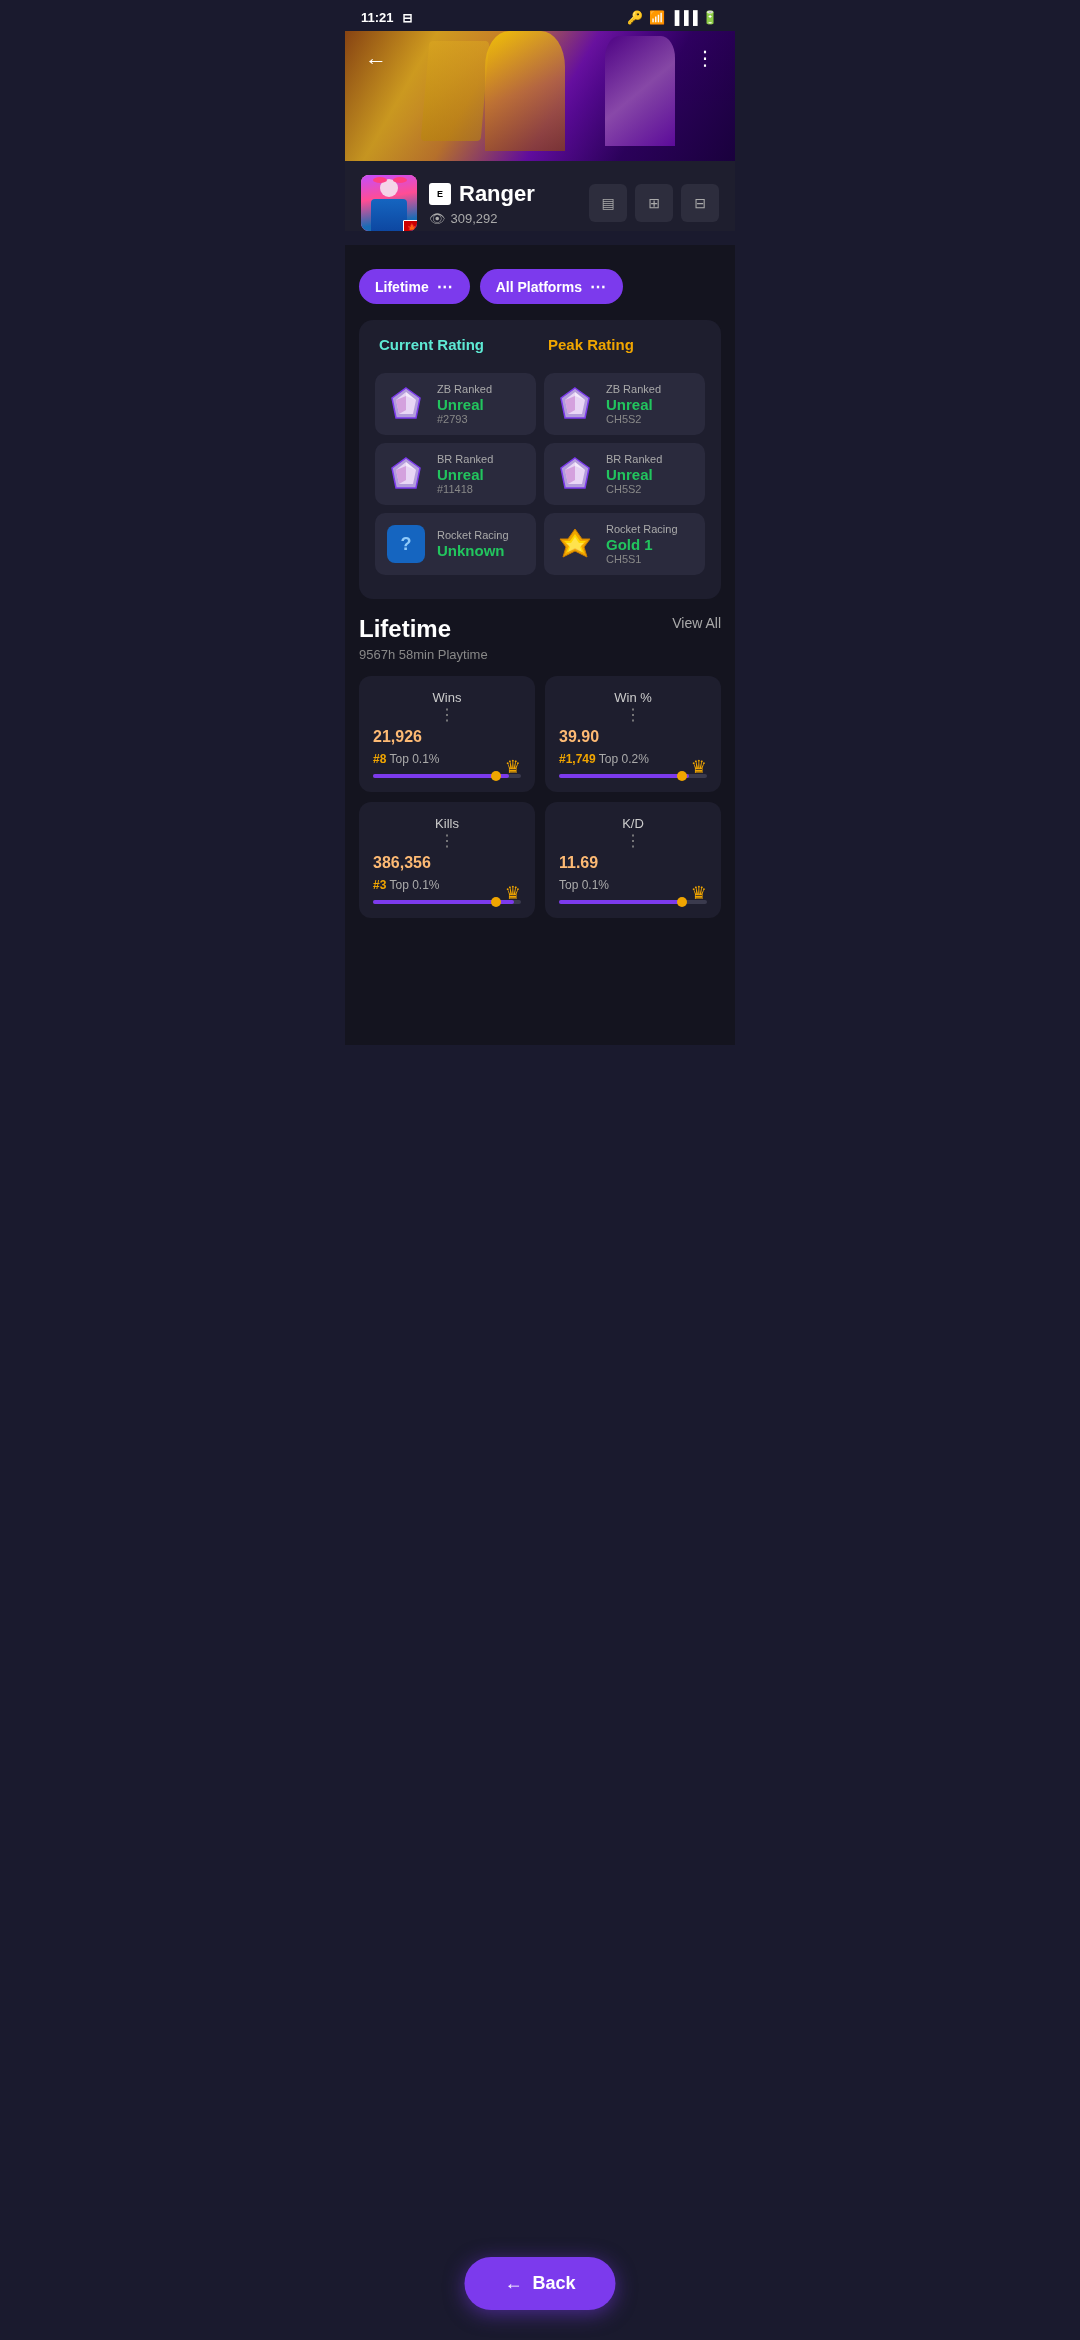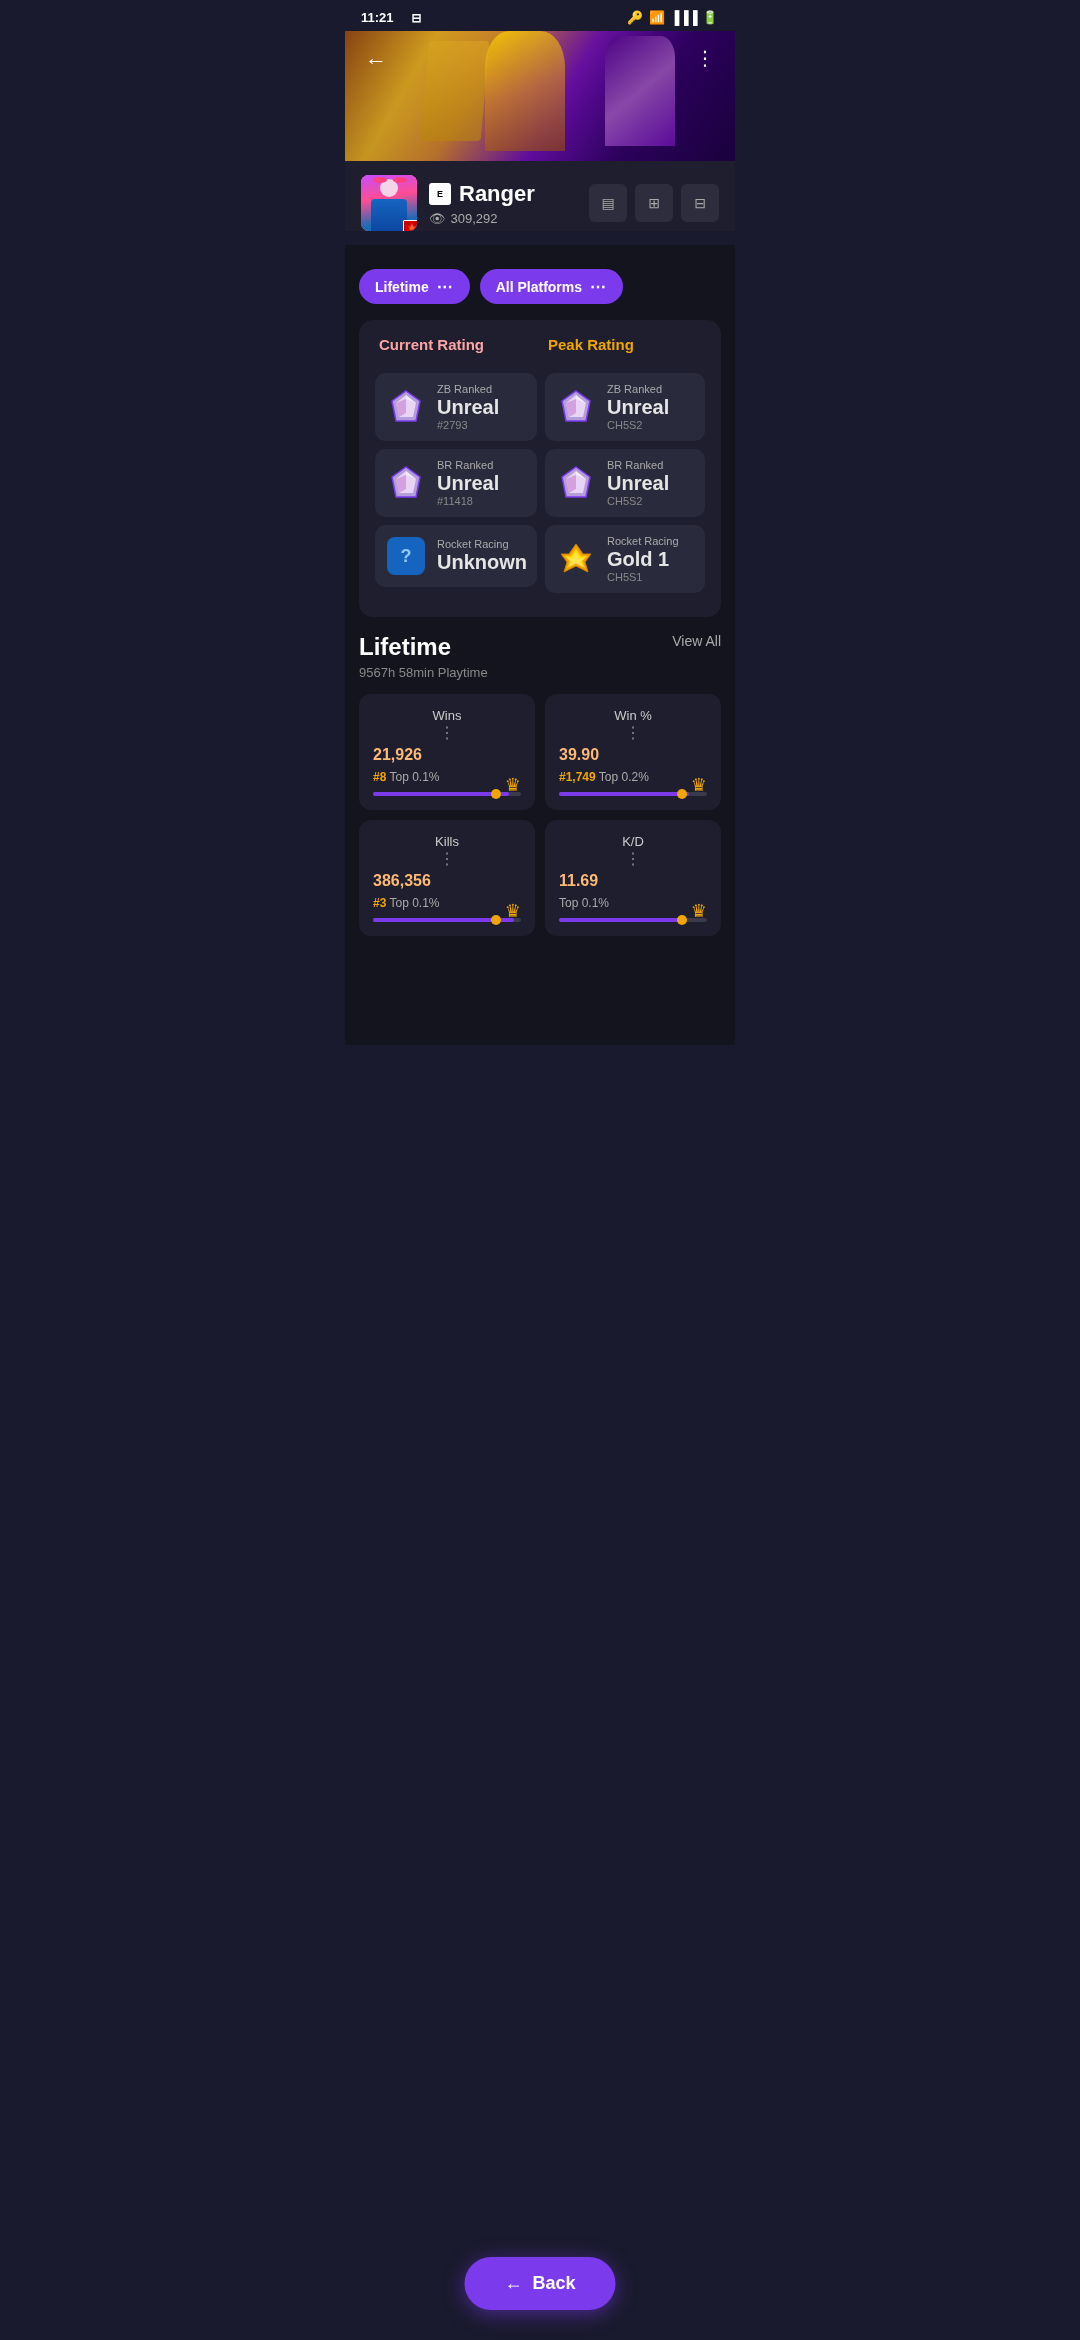--- a/index.html
+++ b/index.html
@@ -15,21 +15,21 @@
     .status-bar {
       display: flex;
       justify-content: space-between;
       align-items: center;
       padding: 10px 16px 6px;
       font-size: 13px;
       font-weight: 600;
       position: relative;
       z-index: 10;
     }
-    .status-left { display: flex; align-items: center; gap: 18px; }
+    .status-left { display: flex; align-items: center; gap: 9px; }
     .status-right { display: flex; align-items: center; gap: 5px; }
     .hero-banner {
       width: 100%;
       height: 130px;
       background: linear-gradient(135deg, #8B4513 0%, #DAA520 30%, #4a0080 60%, #1a0030 100%);
       position: relative;
       overflow: hidden;
     }
     .hero-banner::before {
       content: '';
@@ -217,21 +217,21 @@
     }
     .ratings-card {
       background: #1e1e2e;
       border-radius: 14px;
       padding: 16px;
       margin-bottom: 16px;
     }
     .ratings-col-header {
       font-size: 15px;
       font-weight: 700;
-      color: #fca5a5;
+      color: #5eead4;
       margin-bottom: 12px;
       padding: 0 4px;
     }
     .ratings-col-header.peak {
       color: #f0a500;
     }
     .rating-item {
       background: #2a2a3d;
       border-radius: 10px;
       padding: 10px;
@@ -264,23 +264,23 @@
       color: #90caf9;
       font-weight: 900;
     }
     .rating-text { flex: 1; }
     .rating-mode {
       font-size: 11px;
       color: #aaa;
       margin-bottom: 1px;
     }
     .rating-rank {
-      font-size: 20px;
+      font-size: 15px;
       font-weight: 700;
-      color: #e5e5e5;
+      color: #22c55e;
     }
     .rating-sub {
       font-size: 11px;
       color: #888;
     }
     .ratings-columns {
       display: grid;
       grid-template-columns: 1fr 1fr;
       gap: 8px;
     }

